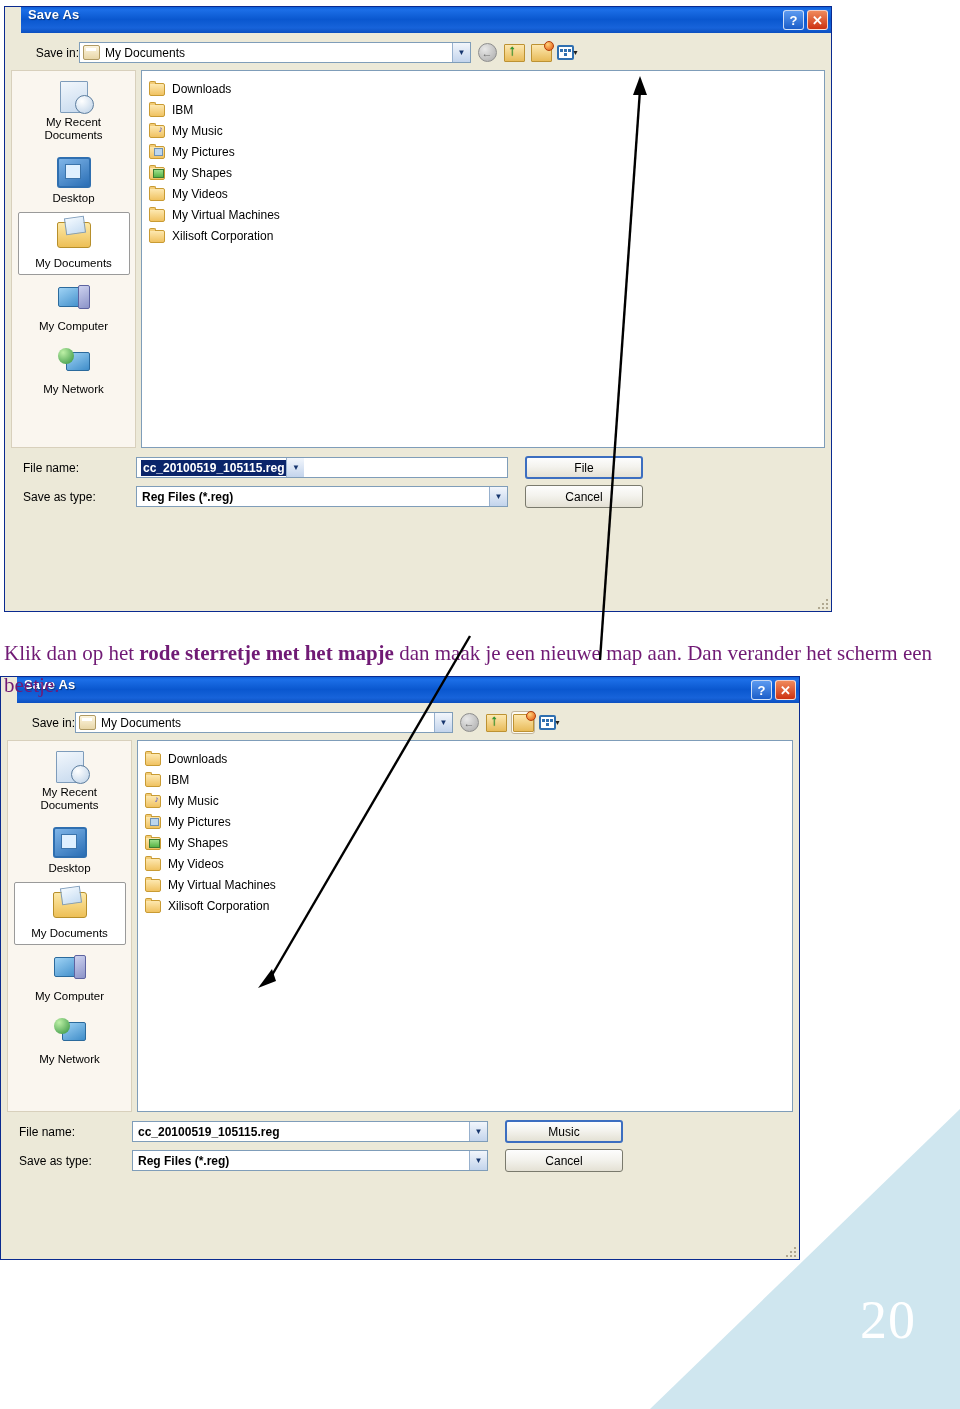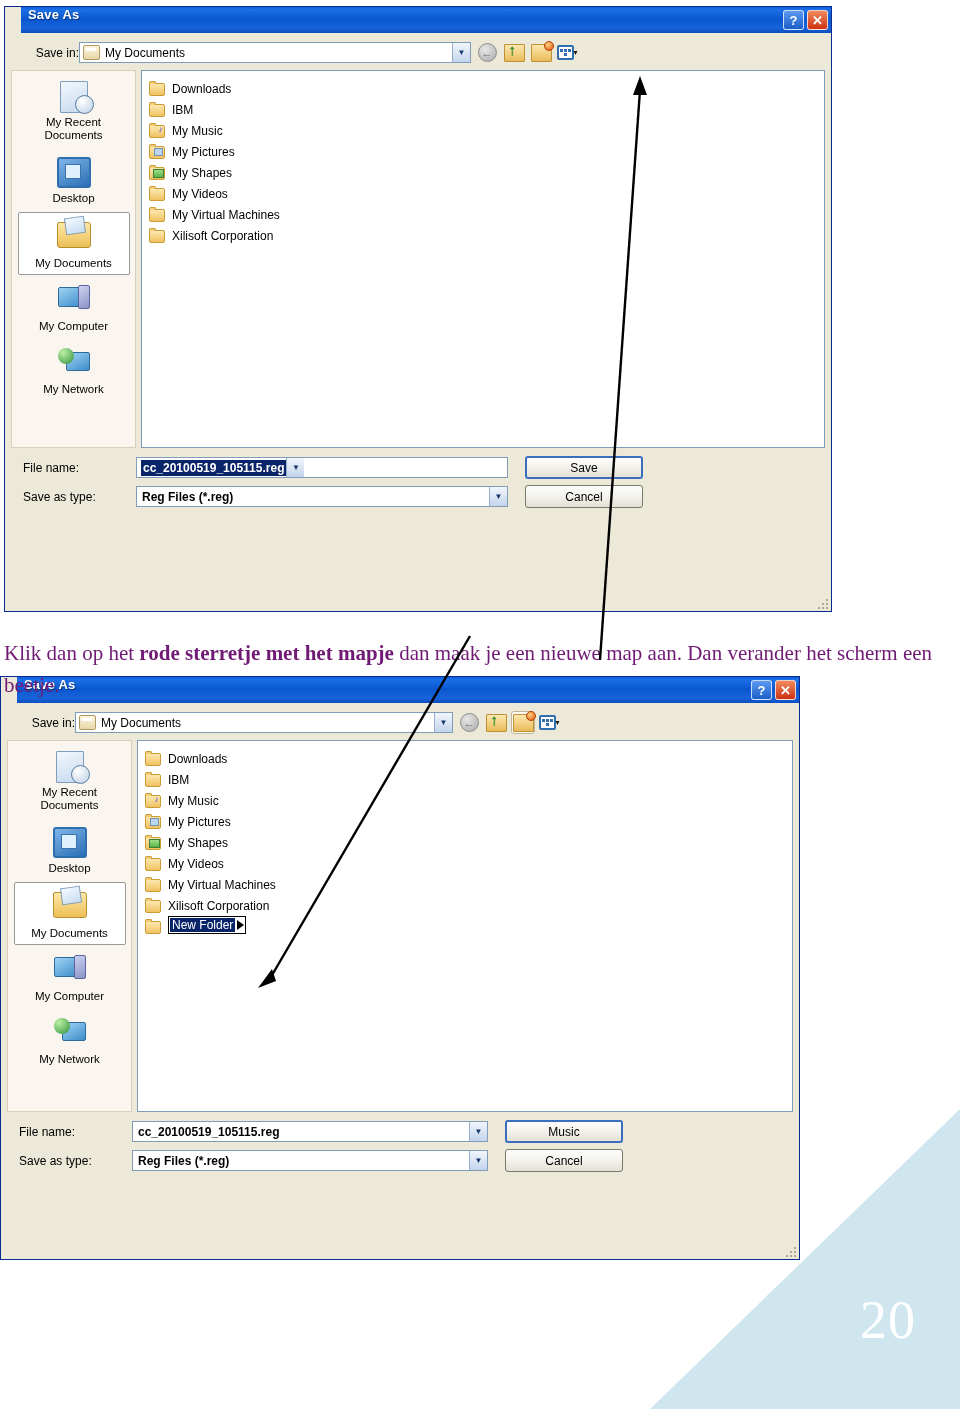--- a/index.html
+++ b/index.html
@@ -418,21 +418,21 @@
 
     <div class="bottom">
       <div class="brow">
         <span class="blabel"><span>File name:</span></span>
         <span class="bfield" style="max-width:372px;">
           <span class="btext highlighted">cc_20100519_105115.reg</span>
           <span class="cmb-arrow"></span>
         </span>
         <span class="btns">
           <span class="xbtn default">
-              <span>Save</span>
+              <span>File</span>
             </span>
         </span>
       </div>
       <div class="brow">
         <span class="blabel"><span>Save as type:</span></span>
         <span class="bfield" style="max-width:372px;">
           <span class="btext">Reg Files (*.reg)</span>
           <span class="cmb-arrow"></span>
         </span>
         <span class="btns">
@@ -562,27 +562,20 @@
             <span class="fname">My Videos</span>
           </div>
         <div class="frow">
             <span class="folder-ico"></span>
             <span class="fname">My Virtual Machines</span>
           </div>
         <div class="frow">
             <span class="folder-ico"></span>
             <span class="fname">Xilisoft Corporation</span>
           </div>
-        <div class="frow">
-          <span class="folder-ico"></span>
-          <span class="rename-box">
-            <span class="sel">New Folder</span>
-            <span class="rename-caret"></span>
-          </span>
-        </div>
       </div>
     </div>
 
     <div class="bottom">
       <div class="brow">
         <span class="blabel"><span>File name:</span></span>
         <span class="bfield" style="max-width:356px;">
           <span class="btext">cc_20100519_105115.reg</span>
           <span class="cmb-arrow"></span>
         </span>

